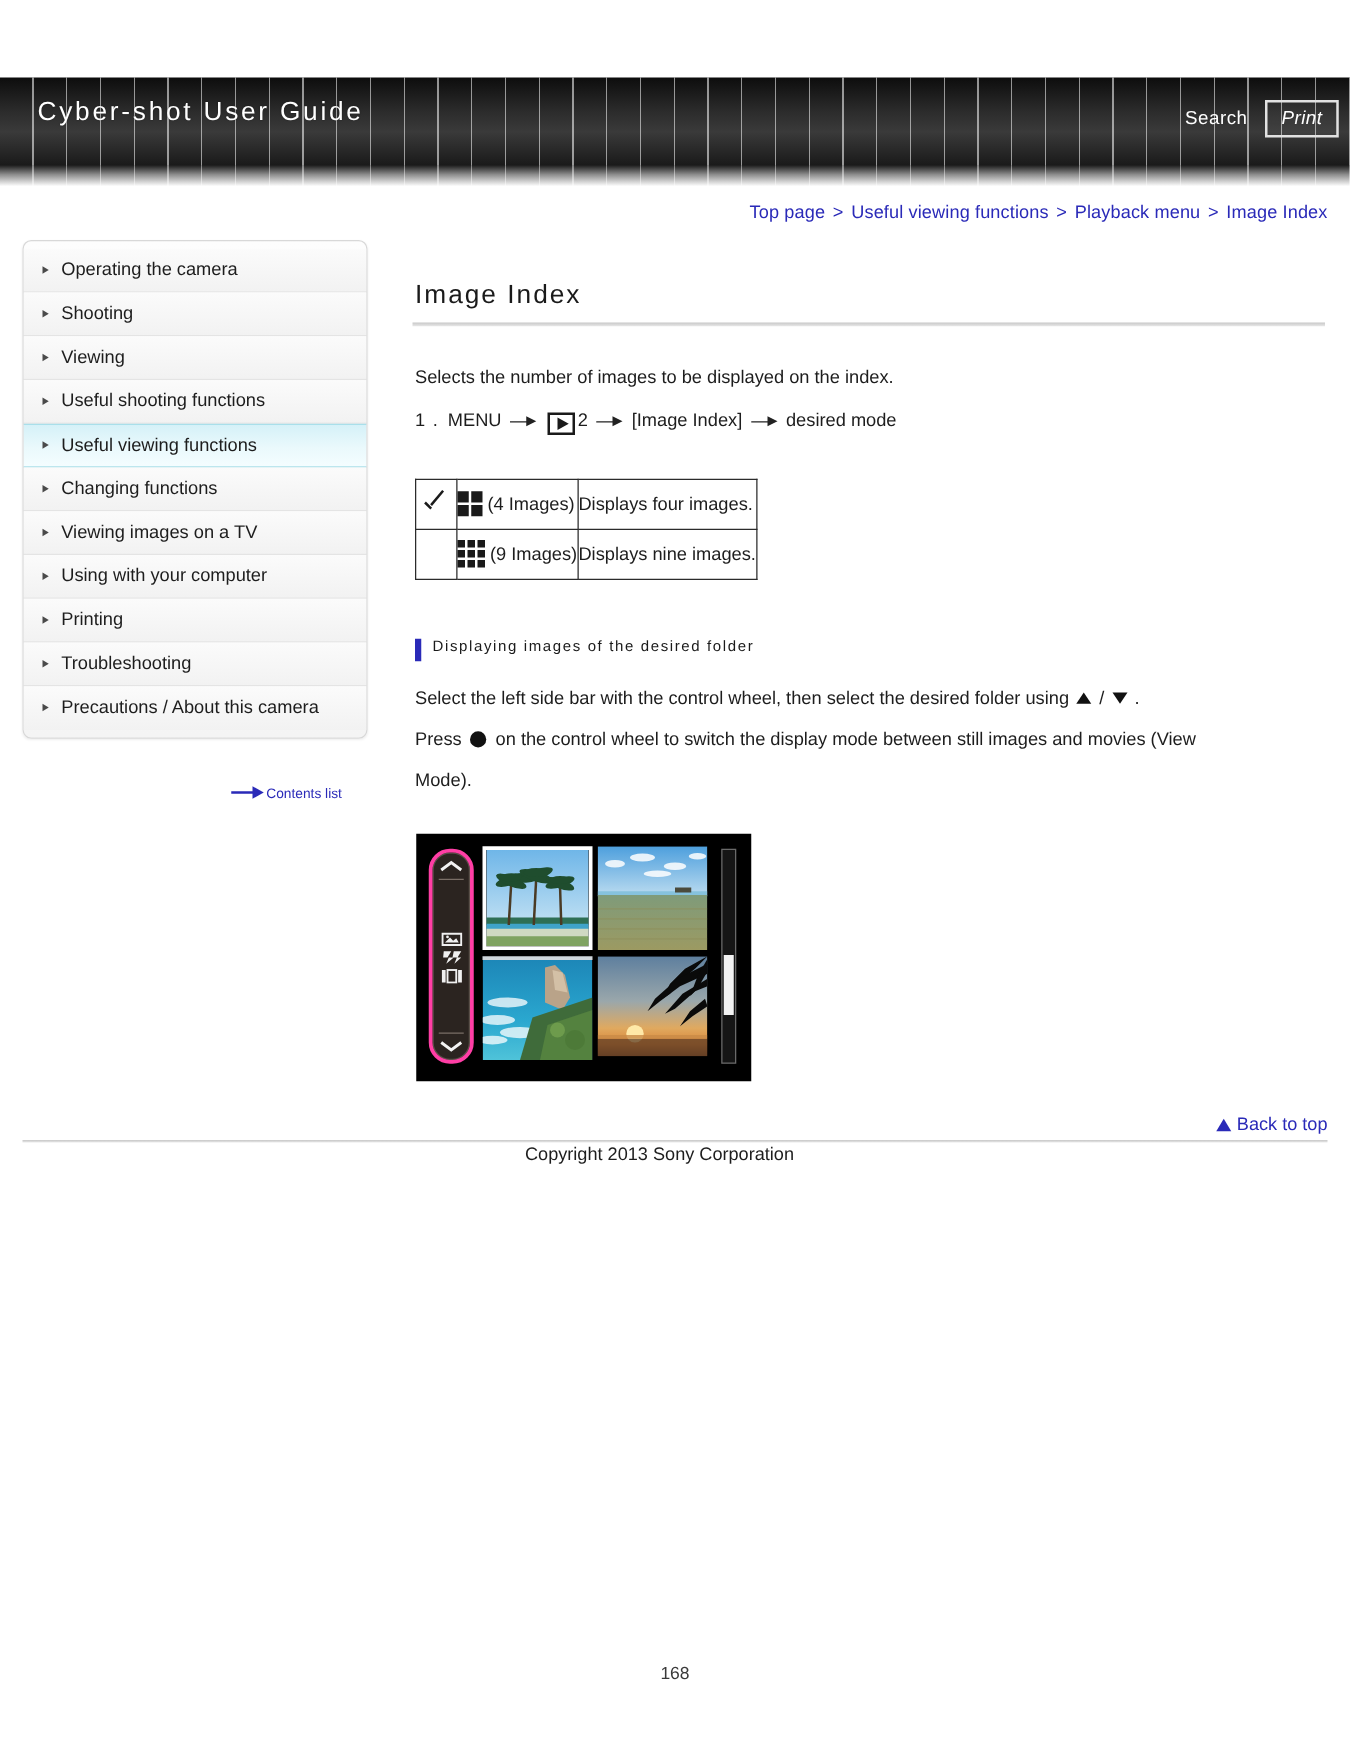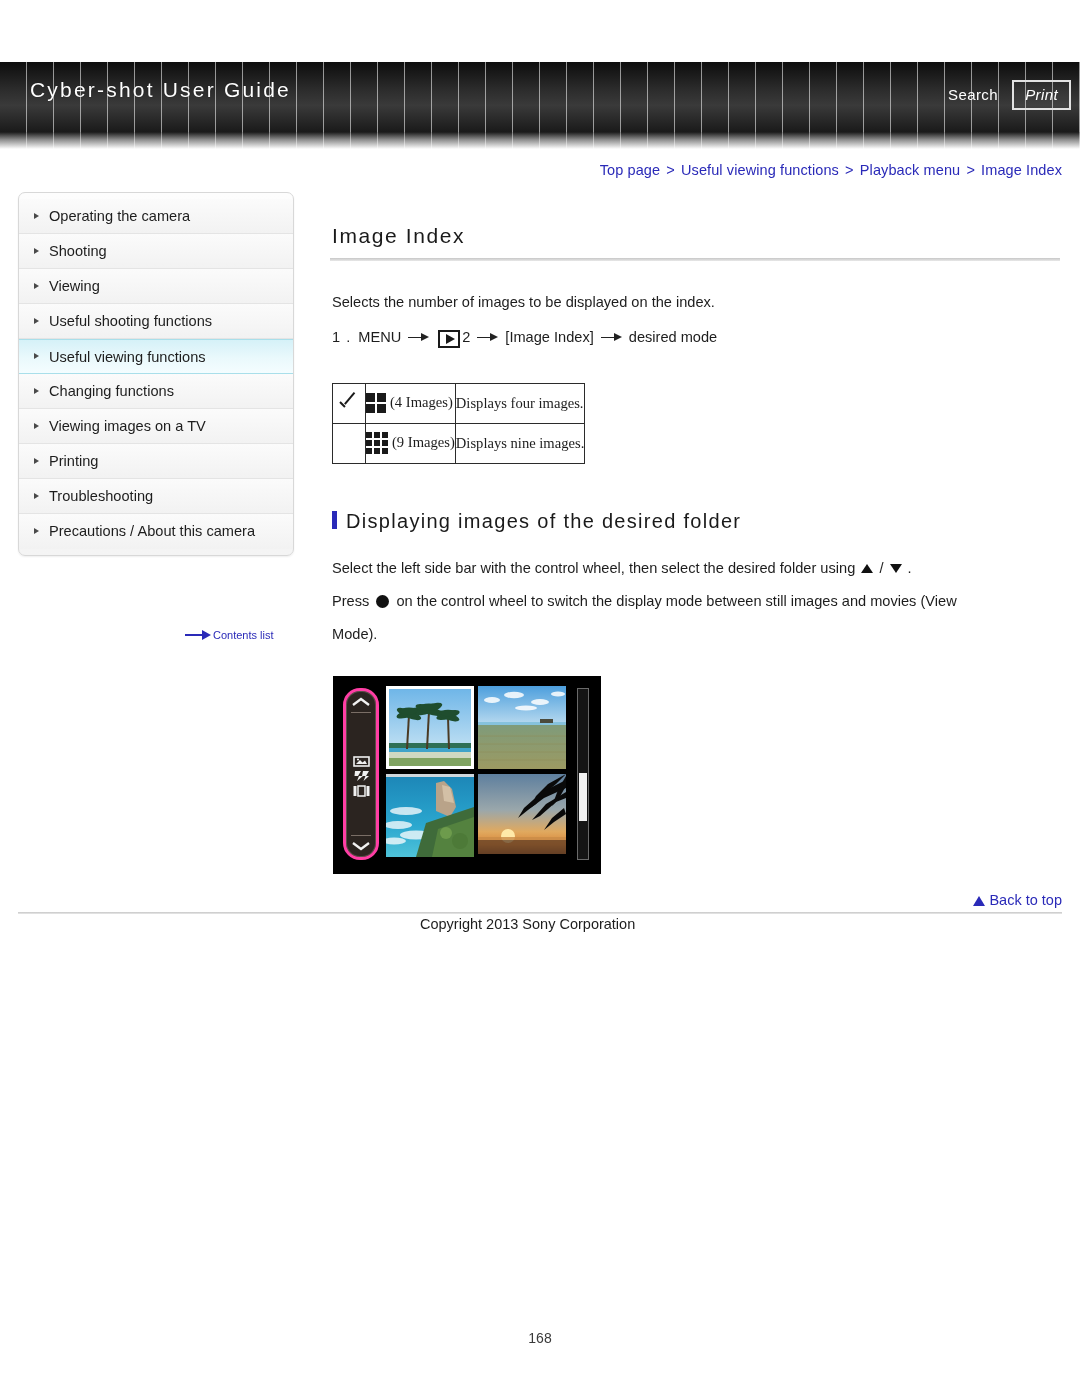--- a/index.html
+++ b/index.html
@@ -154,21 +154,21 @@
     border-top:5.5px solid transparent; border-bottom:5.5px solid transparent;
     margin-left:2px;
   }
 
   
   .opt-table {
     border-collapse:collapse; margin:30px 0 0 2px;
     font-size:14.6px; color:#1d1d1d;
   }
   .opt-table td {
-    border:1px solid #2b2b2b; padding:0; vertical-align:middle;font-family:Liberation Serif, serif;
+    border:1px solid #2b2b2b; padding:0; vertical-align:middle;
   }
   .td-check { width:33px; height:40px; text-align:center; }
   .td-opt { padding:4px 10px 4px 8px; white-space:nowrap; }
   .td-desc { padding:4px 12px; white-space:nowrap; }
   .chk {
     display:inline-block; width:20px; height:16px; position:relative;
   }
   .chk::before {
     content:""; position:absolute; left:1px; top:7px;
     width:7px; height:2px; background:#1a1a1a;
@@ -179,21 +179,21 @@
     width:15px; height:2.4px; background:#1a1a1a;
     transform:rotate(-50deg); transform-origin:left center;
   }
   .grid-ic { display:inline-grid; vertical-align:middle; margin-right:4px; position:relative; top:-1px; }
   .grid-4 { grid-template-columns:repeat(2, 9px); grid-template-rows:repeat(2, 9px); gap:2px; }
   .grid-9 { grid-template-columns:repeat(3, 6px); grid-template-rows:repeat(3, 6px); gap:2px; }
   .grid-ic i { display:block; background:#1a1a1a; width:100%; height:100%; }
 
   
   .sub-head {
-    margin:46px 0 20px 2px; font-size:20px; letter-spacing:1.3px;
+    margin:46px 0 20px 2px; font-size:12px; letter-spacing:1.3px;
     color:#1a1a1a; position:relative; padding-left:14px; font-weight:normal;
   }
   .sub-head::before {
     content:""; position:absolute; left:0; top:1px; width:5px; height:18px; background:#2a2ab8;
   }
   .dot-ic {
     display:inline-block; width:13px; height:13px; border-radius:50%;
     background:#111; vertical-align:middle; position:relative; top:-1px; margin:0 3px;
   }
   .up-tri { display:inline-block; width:0; height:0; vertical-align:middle; position:relative; top:-1px;
@@ -308,20 +308,24 @@
     <span class="tri"></span>
     <span>Useful viewing functions</span>
   </div>
   <div class="nav-item">
     <span class="tri"></span>
     <span>Changing functions</span>
   </div>
   <div class="nav-item">
     <span class="tri"></span>
     <span>Viewing images on a TV</span>
+  </div>
+  <div class="nav-item">
+    <span class="tri"></span>
+    <span>Using with your computer</span>
   </div>
   <div class="nav-item">
     <span class="tri"></span>
     <span>Printing</span>
   </div>
   <div class="nav-item">
     <span class="tri"></span>
     <span>Troubleshooting</span>
   </div>
   <div class="nav-item">

